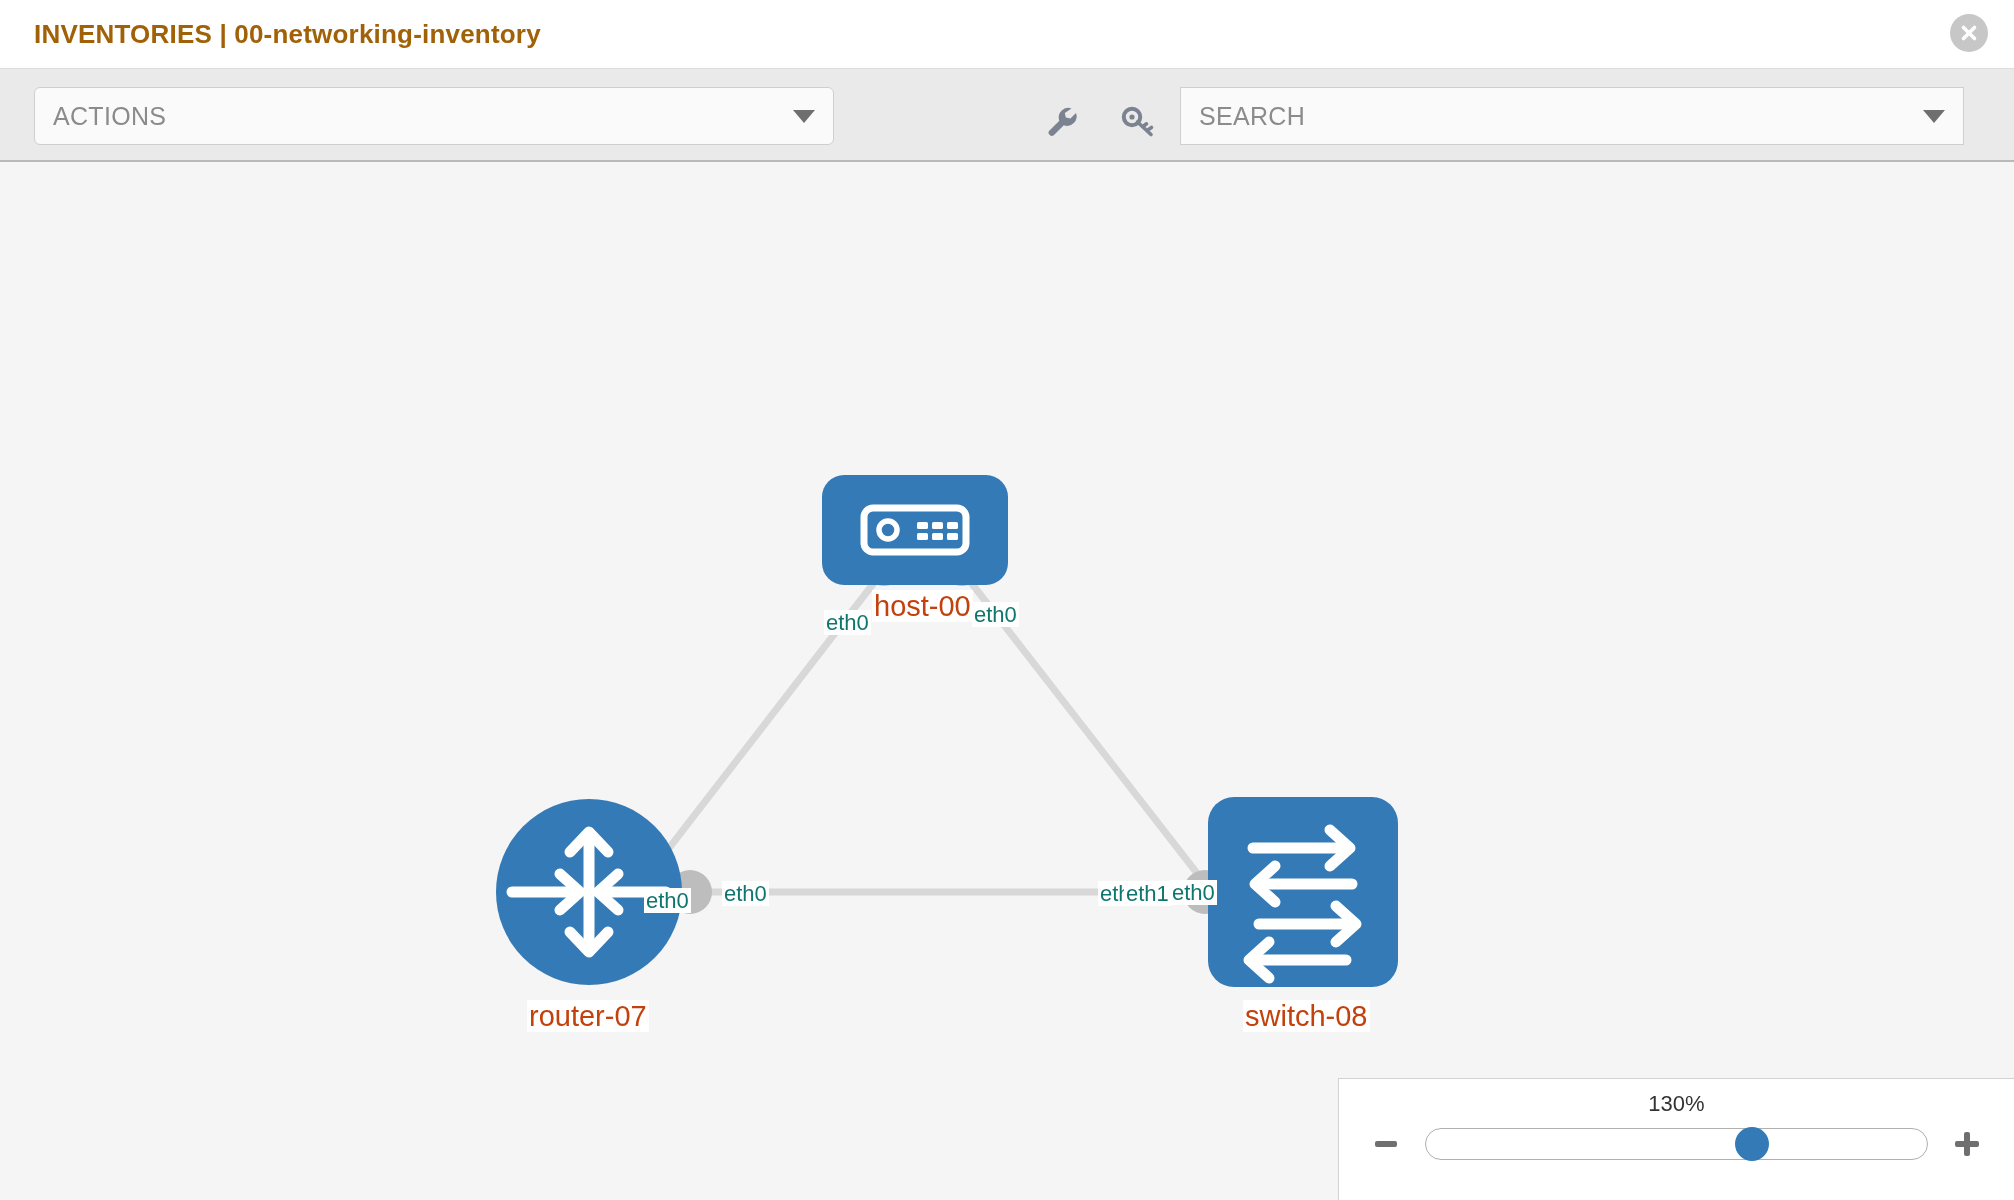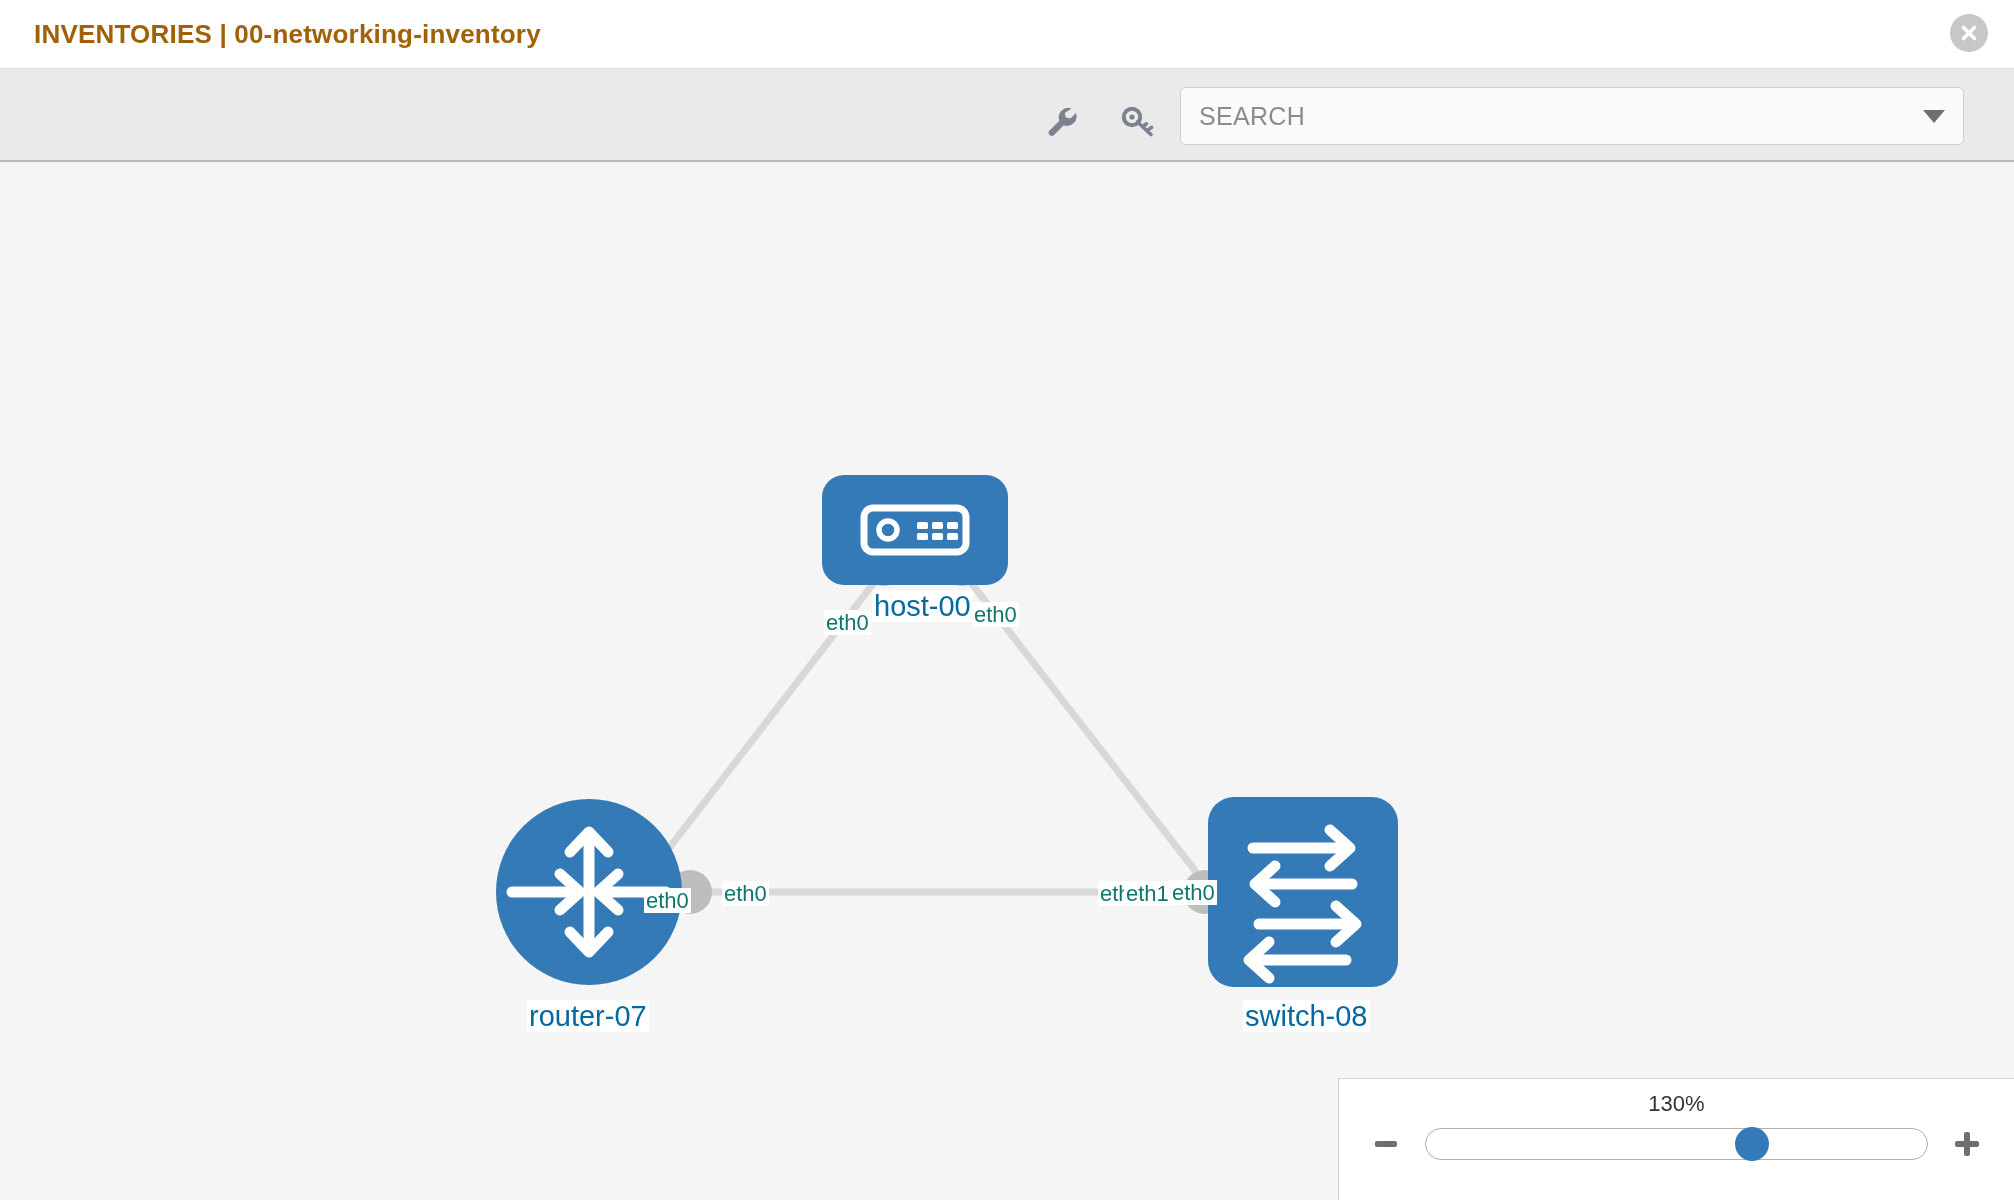--- a/index.html
+++ b/index.html
@@ -71,21 +71,21 @@
   .tool-icons {
     position: absolute; left: 1040px; top: 32px;
     display: flex; gap: 38px; align-items: center;
   }
   .tool-icons .ic { cursor: pointer; display: block; }
   .search-field {
     position: absolute; left: 1180px; top: 18px;
     width: 784px; height: 58px;
     background: #fafafa;
     border: 1px solid #cfcfcf;
-    border-radius: 6px;
+    border-radius: 0;
     display: flex; align-items: center;
     padding: 0 18px;
     cursor: text;
   }
 
   
   .canvas {
     position: absolute; left: 0; top: 162px;
     width: 2014px; height: 1038px;
     background: #f5f5f5;
@@ -95,21 +95,21 @@
 
   
   .lbl {
     position: absolute;
     background: #ffffff;
     color: #555555;
     white-space: nowrap;
     line-height: 1.05;
     padding: 1px 2px;
   }
-  .lbl.node-name { font-size: 29px; color: #0369a1; }
+  .lbl.node-name { font-size: 29px; color: #c2410c; }
   .lbl.iface     { font-size: 22px; color: #0f766e; }
 
   
   .zoom-widget {
     position: absolute; right: 0; bottom: 0;
     width: 676px; height: 122px;
     background: #ffffff;
     border-top: 1px solid #d3d3d3;
     border-left: 1px solid #d3d3d3;
   }
@@ -150,20 +150,24 @@
     <div class="header-title">INVENTORIES | 00-networking-inventory</div>
     <div class="close-btn">
       <svg width="22" height="22" viewBox="0 0 22 22" aria-hidden="true">
         <path d="M5.5 5.5 L16.5 16.5 M16.5 5.5 L5.5 16.5" stroke="#ffffff" stroke-width="3.6" stroke-linecap="round"></path>
       </svg>
     </div>
   </div>
 
   <div class="toolbar">
 
+    <div class="actions-select">
+      <span class="label">ACTIONS</span>
+      <span class="caret"></span>
+    </div>
 
     <div class="tool-icons">
       <span class="ic">
         <svg width="40" height="40" viewBox="0 0 40 40" aria-hidden="true">
           <path d="M31.5 7.5 a9.5 9.5 0 0 0 -12.2 12.2 L9.5 29.5 a3 3 0 0 0 0 4.2 l0.3 0.3 a3 3 0 0 0 4.2 0 l9.8 -9.8 a9.5 9.5 0 0 0 12.2 -12.2 l-5.6 5.6 -4.6 -1 -1 -4.6 z" fill="#7b8290"></path>
         </svg>
       </span>
       <span class="ic">
         <svg width="40" height="40" viewBox="0 0 40 40" aria-hidden="true">
           <circle cx="14" cy="16" r="8.2" fill="none" stroke="#7b8290" stroke-width="4"></circle>

